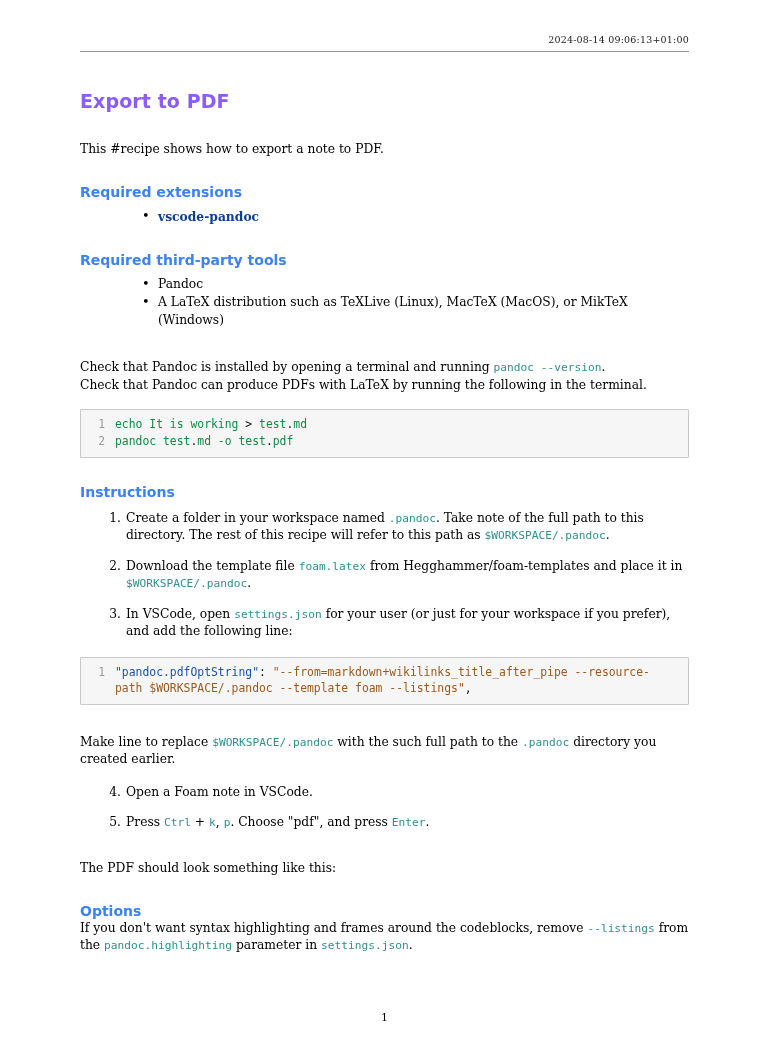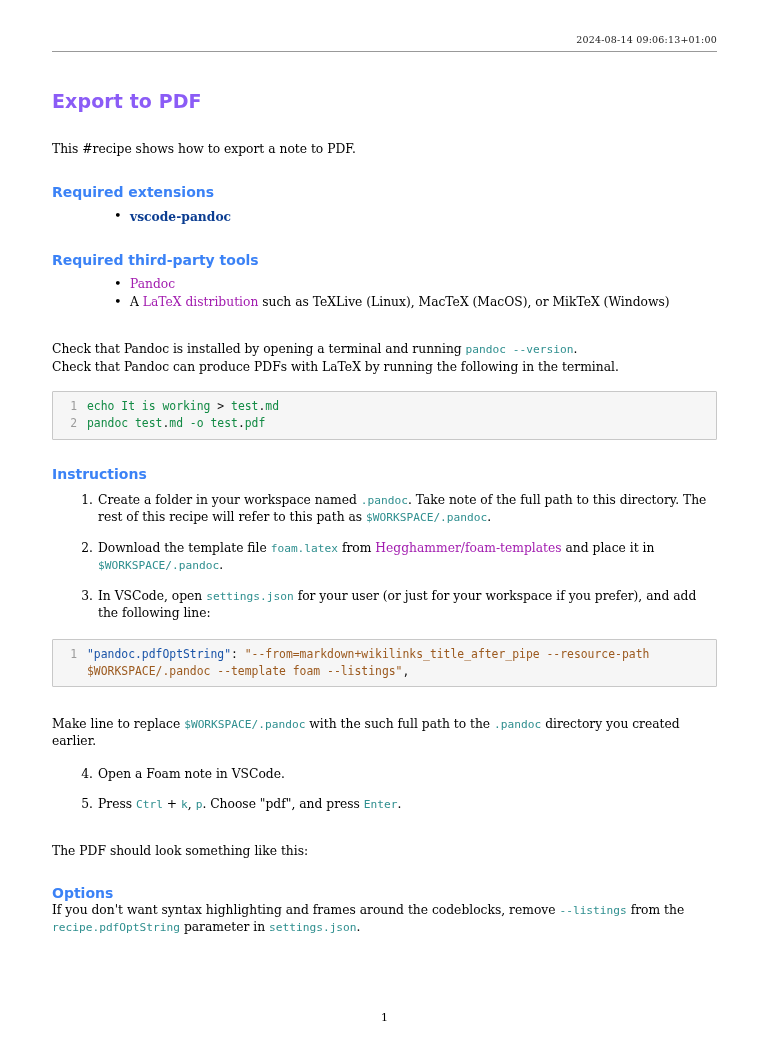--- a/index.html
+++ b/index.html
@@ -13,21 +13,21 @@
     font-family: "DejaVu Serif", serif;
     color: #000000;
     position: relative;
     overflow: hidden;
   }
   .page {
     position: relative;
     width: 769px;
     height: 1046px;
     box-sizing: border-box;
-    padding: 0 52px;
+    padding: 0 80px;
   }
   
   .header {
     padding-top: 34px;
     text-align: right;
     font-family: "DejaVu Serif", serif;
     font-size: 9.5px;
     color: #222222;
     letter-spacing: 0.2px;
   }
@@ -95,21 +95,21 @@
   ol.steps > li:first-child { margin-top: 0; }
   ol.steps > li .num {
     position: absolute;
     left: -25px;
     top: 0;
     width: 20px;
     text-align: right;
     font-size: 12.3px;
   }
   .linkb { color: #0b3d91; font-weight: bold; text-decoration: none; }
-  .linkt { color: #a21caf; text-decoration: none; }
+  .linkt { color: #000000; text-decoration: none; }
   .codeteal {
     font-family: "DejaVu Sans Mono", monospace;
     font-size: 11.2px;
     color: #2f8f8f;
   }
   
   .codeblock {
     margin-top: 16px;
     border: 1px solid #c8c8c8;
     background: #f6f6f6;
@@ -224,19 +224,19 @@
       <span class="num">5.</span>
       <span><span>Press </span><span class="codeteal">Ctrl</span><span> + </span><span class="codeteal">k</span><span>, </span><span class="codeteal">p</span><span>. Choose "pdf", and press </span><span class="codeteal">Enter</span><span>.</span></span>
     </li>
   </ol>
 
   <p>The PDF should look something like this:</p>
 
   <h2 class="section">Options</h2>
 
 
-  <p class="sub"><span>If you don't want syntax highlighting and frames around the codeblocks, remove </span><span class="codeteal">--listings</span><span> from the </span><span class="codeteal">recipe.pdfOptString</span><span> parameter in </span><span class="codeteal">settings.json</span><span>.</span></p>
+  <p class="sub"><span>If you don't want syntax highlighting and frames around the codeblocks, remove </span><span class="codeteal">--listings</span><span> from the </span><span class="codeteal">pandoc.highlighting</span><span> parameter in </span><span class="codeteal">settings.json</span><span>.</span></p>
 
   <div class="footer">
     <span>1</span>
   </div>
 
 </div>
 
 </body></html>

